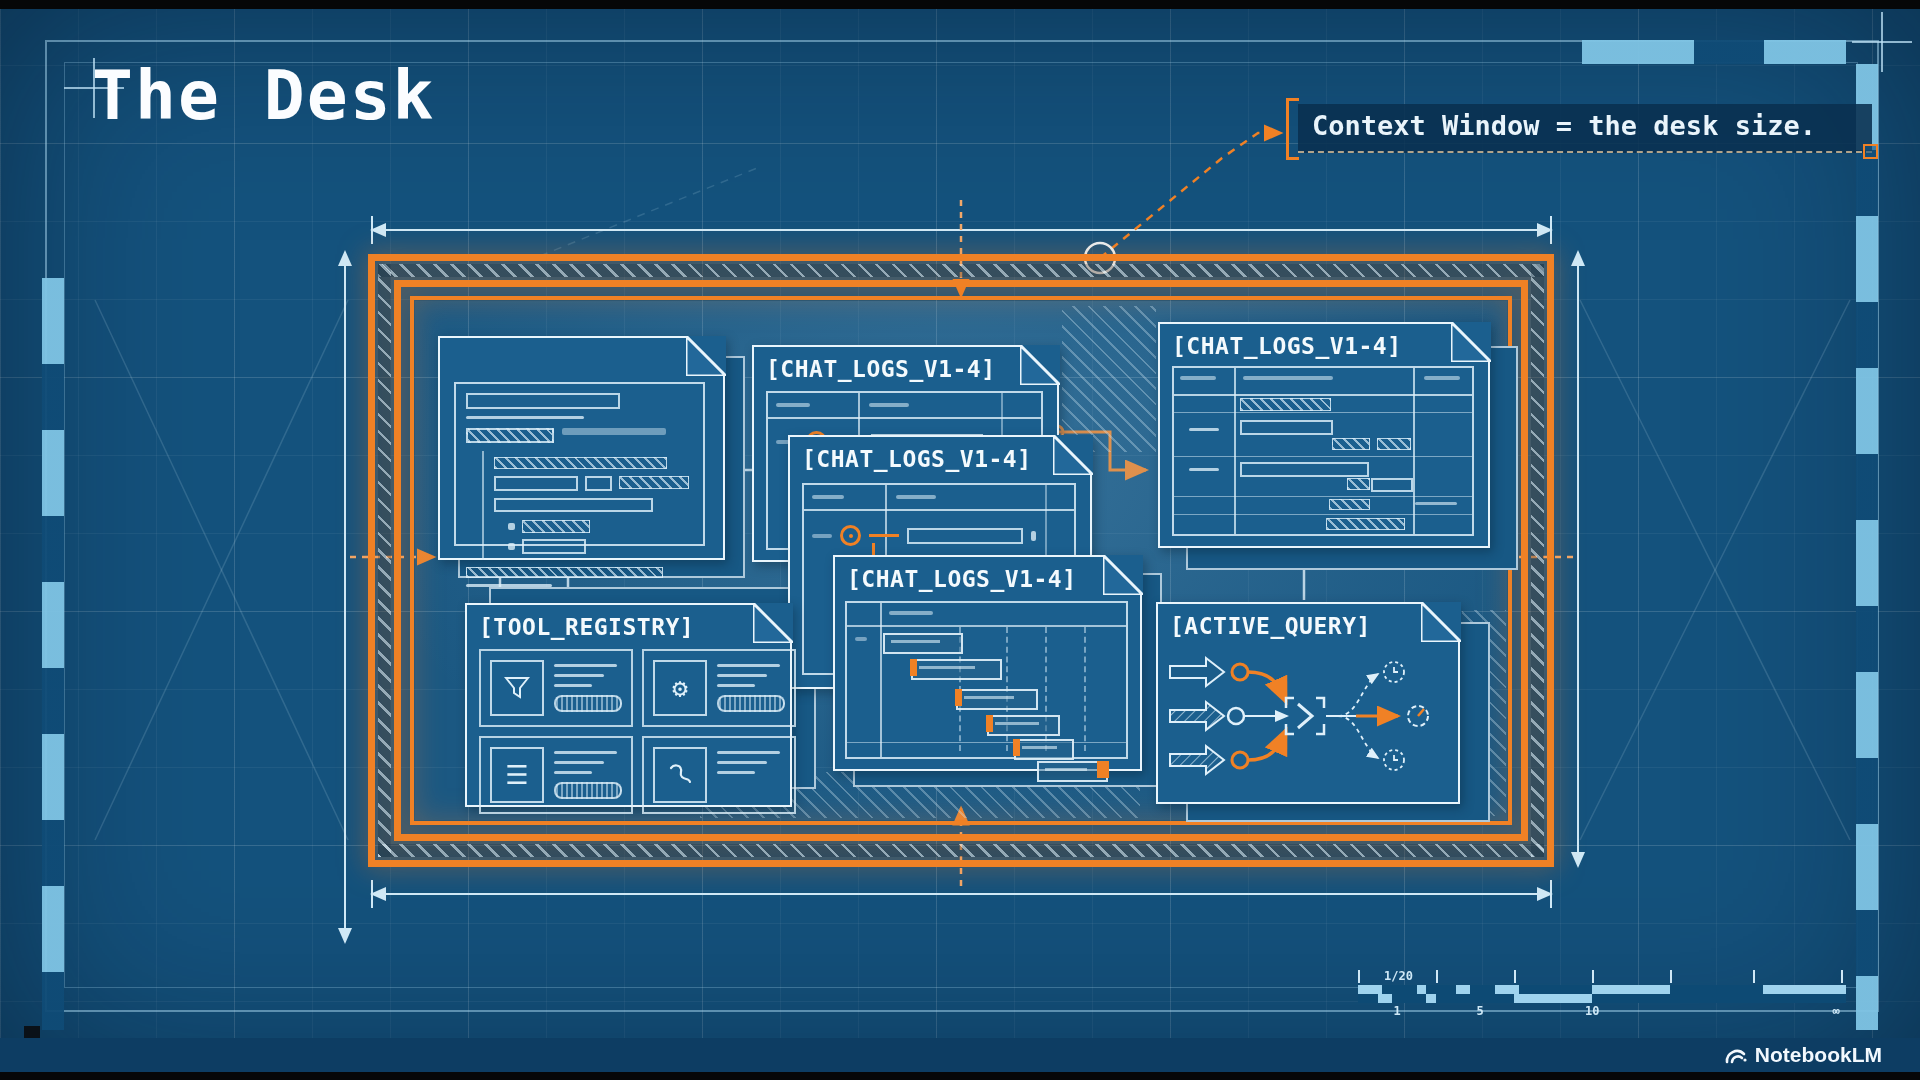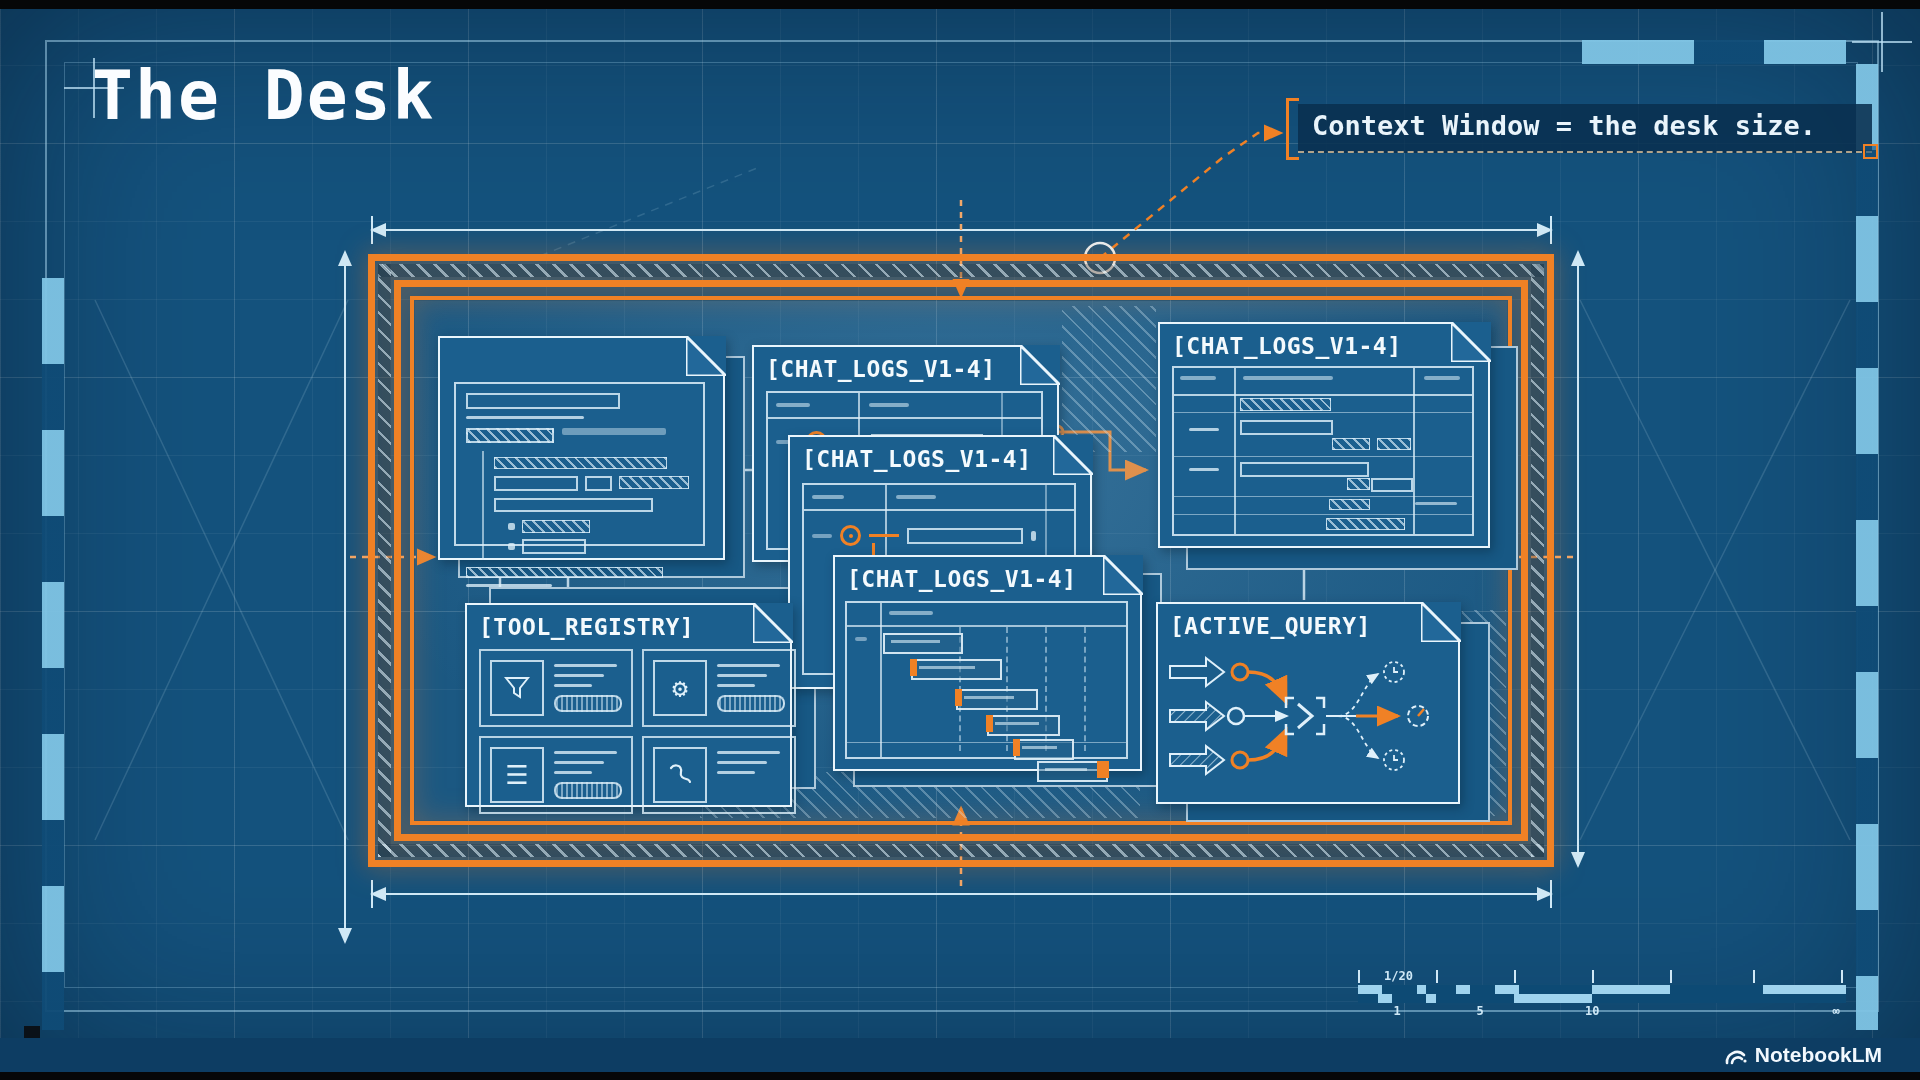--- a/index.html
+++ b/index.html
@@ -30,21 +30,21 @@
   .title{left:92px;top:56px;font-size:68px;font-weight:bold;color:#fbfdff;letter-spacing:2px;}
   .callout{left:1298px;top:104px;width:548px;padding:6px 12px 10px 14px;
     background:rgba(9,48,80,.88);color:#e9f4fb;font-size:27px;font-weight:bold;
     border-bottom:2px dashed rgba(233,203,157,.75);}
   .callout::before{content:'';position:absolute;left:-12px;top:-6px;width:10px;height:56px;
     border-left:3px solid #f08125;border-top:3px solid #f08125;border-bottom:3px solid #f08125;}
   .callout::after{content:'';position:absolute;right:-6px;bottom:-8px;width:11px;height:11px;
     border:2.5px solid #f08125;background:rgba(20,82,125,.6);}
   .capacity{right:74px;top:928px;font-size:27px;font-weight:bold;color:#eef6fc;letter-spacing:1px;}
   .footer-band{left:0;top:1038px;width:1920px;height:34px;background:#0d3d63;}
-  .brand{right:38px;top:1043px;display:flex;align-items:flex-end;gap:7px;color:#f2f8fd;
+  .brand{right:38px;top:1043px;display:flex;align-items:center;gap:7px;color:#f2f8fd;
     font-family:"Liberation Sans",sans-serif;font-size:21px;font-weight:bold;}
   
   .ow{left:368px;top:254px;width:1186px;height:613px;filter:drop-shadow(0 0 14px rgba(244,124,32,.55));}
   .ow-line{position:absolute;border-style:solid;border-color:#f08125;}
   .ow-outer{inset:0;border-width:7px;}
   .ow-mid{inset:26px;border-width:7px;}
   .ow-inner{inset:42px;border-width:4px;}
   .hatchband{position:absolute;background:
      repeating-linear-gradient(45deg, rgba(215,235,246,.55) 0 2.5px, rgba(10,40,62,.25) 2.5px 12px);}
   .hb-t{left:10px;right:10px;top:10px;height:13px;}

